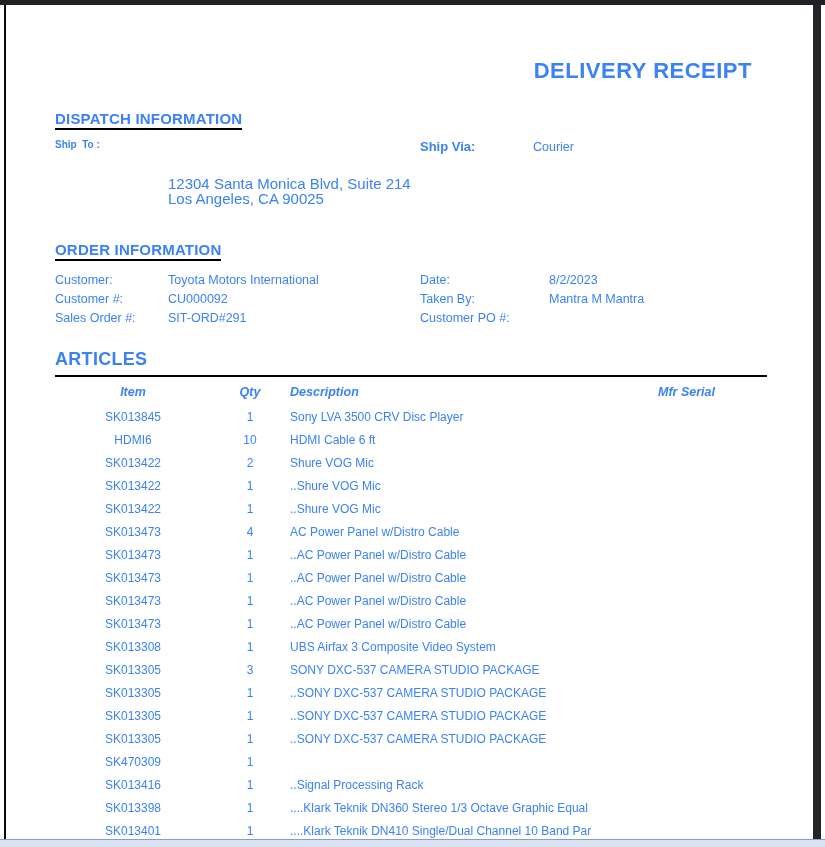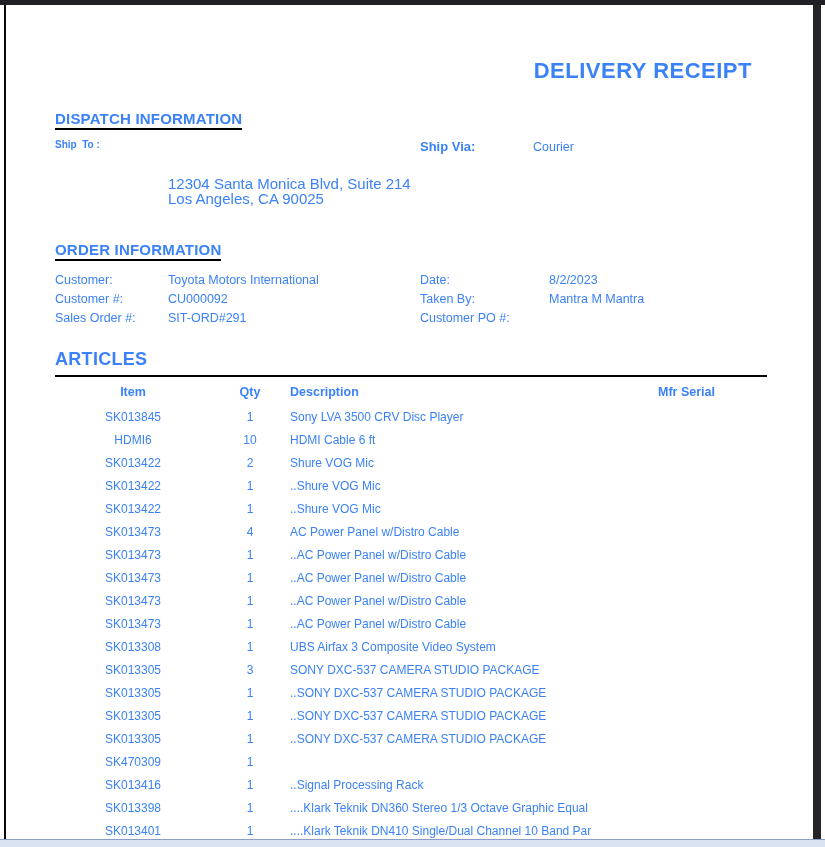--- a/index.html
+++ b/index.html
@@ -41,21 +41,21 @@
   .ov-left  { left:168px; }
   .ol-right { left:420px; }
   .ov-right { left:533px;margin-left:16px; }
 
   
   .h-articles { left:55px; top:349px; font-size:18px; font-weight:bold; letter-spacing:0.3px; }
   .articles-rule { left:55px; top:375px; width:712px; height:2px; background:#000; }
 
   .trow { position:absolute; left:0; width:825px; height:23px; }
   .cell { position:absolute; top:0; line-height:23px; font-size:12px; white-space:nowrap; }
-  .thead { left:0; top:381px; }
+  .thead { left:0; top:381px;font-style:italic; }
   .thead .cell { font-weight:bold; font-size:12.5px; }
   .c-item { left:70px;  width:126px; text-align:center; }
   .c-qty  { left:223px; width:54px;  text-align:center; }
   .c-desc { left:290px; }
   .c-mfr  { left:658px; }
   .tbody { left:0; top:406px; width:825px; }
 </style>
 </head>
 <body>
 

